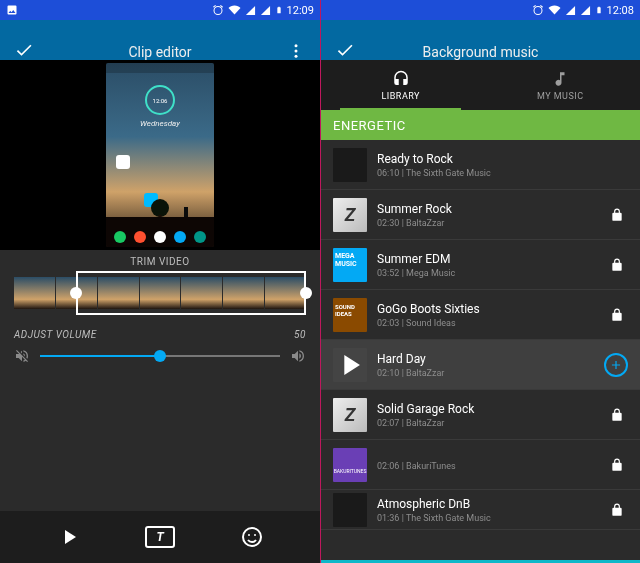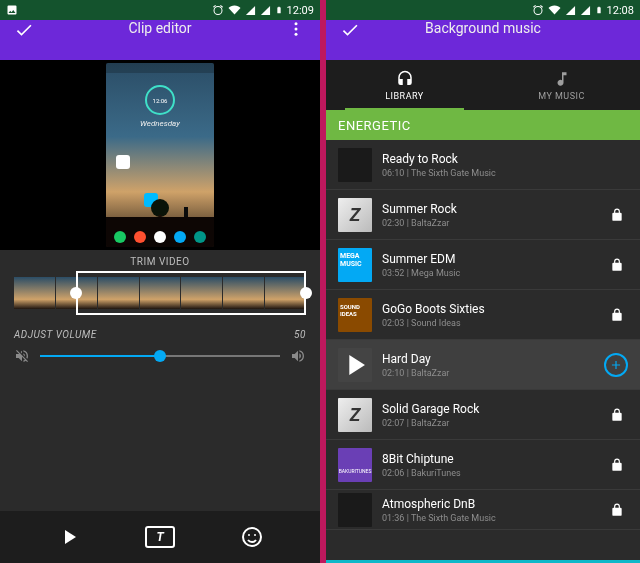--- a/index.html
+++ b/index.html
@@ -1,25 +1,25 @@
 <!DOCTYPE html>
 <html><head>
 <meta charset="utf-8">
 <style>
   * { box-sizing: border-box; margin: 0; padding: 0; }
   html, body { width: 640px; height: 563px; font-family: Roboto, Arial, sans-serif; background: #000; overflow: hidden; }
   .wrap { display: flex; width: 640px; height: 563px; }
   .phone { width: 320px; height: 563px; background: #2b2b2b; position: relative; overflow: hidden; color: #fff; }
-  .phone + .phone { border-left: 6px solid #be185d; }
-  
-  .status { height: 20px; background: #14532d; display: flex; align-items: center; justify-content: space-between; padding: 0 6px; font-size: 11px; color: #fff; }
+  .phone + .phone { border-left: 1px solid #be185d; }
+  
+  .status { height: 20px; background: #1d4ed8; display: flex; align-items: center; justify-content: space-between; padding: 0 6px; font-size: 11px; color: #fff; }
   .status .left, .status .right { display: flex; align-items: center; gap: 4px; }
   .status svg { display: block; }
   
-  .appbar { height: 40px; background: #6d28d9; display: flex; align-items: flex-start; padding: 0 10px; }
+  .appbar { height: 40px; background: #0369a1; display: flex; align-items: flex-end; padding: 0 10px; }
   .appbar .title { flex: 1; text-align: center; font-size: 14px; color: #eee; }
   .appbar .act { width: 28px; display: flex; justify-content: center; }
   
   .preview-zone { background: #000; height: 190px; display: flex; align-items: center; justify-content: center; }
   .thumb { width: 108px; height: 184px; background: linear-gradient(to bottom, #2b4d66 0%, #3b6a88 40%, #cfa269 70%, #1e1510 100%); border-radius: 2px; position: relative; overflow: hidden; }
   .thumb .mini-status { position: absolute; top: 0; left: 0; right: 0; height: 10px; background: rgba(0,0,0,.2); display:flex; justify-content:flex-end; align-items:center; padding-right:2px; }
   .thumb .clock-widget { position:absolute; top:22px; left:50%; transform:translateX(-50%); width:30px; height:30px; border:2px solid #3fe0c8; border-radius:50%; display:flex; align-items:center; justify-content:center; }
   .thumb .clock-time { font-size:6px; color:#fff; }
   .thumb .day { position:absolute; top:56px; width:100%; text-align:center; font-size:8px; font-style:italic; color:#eee; }
   .thumb .tree { position:absolute; bottom:30px; left:50%; transform:translateX(-50%); width:18px; height:18px; border-radius:50%; background:#0a1308; }
@@ -309,21 +309,20 @@
             <svg width="14" height="14" viewBox="0 0 24 24" fill="#fff">
               <path d="M18 8h-1V6a5 5 0 0 0-10 0v2H6a2 2 0 0 0-2 2v10a2 2 0 0 0 2 2h12a2 2 0 0 0 2-2V10a2 2 0 0 0-2-2zM9 6a3 3 0 1 1 6 0v2H9V6z"></path>
             </svg>
           </div>
         </div>
         <div class="track">
           <div class="art" style="background:#6a3fb5;">
             <div style="font-size:5px;color:#fff;text-align:center;padding-top:20px;">BAKURITUNES</div>
           </div>
           <div class="info">
-            <div class="t-title">8Bit Chiptune</div>
             <div class="t-meta">02:06 | BakuriTunes</div>
           </div>
           <div class="lock">
             <svg width="14" height="14" viewBox="0 0 24 24" fill="#fff">
               <path d="M18 8h-1V6a5 5 0 0 0-10 0v2H6a2 2 0 0 0-2 2v10a2 2 0 0 0 2 2h12a2 2 0 0 0 2-2V10a2 2 0 0 0-2-2zM9 6a3 3 0 1 1 6 0v2H9V6z"></path>
             </svg>
           </div>
         </div>
         <div class="track last">
           <div class="art" style="background:#1a1a1a;"></div>

